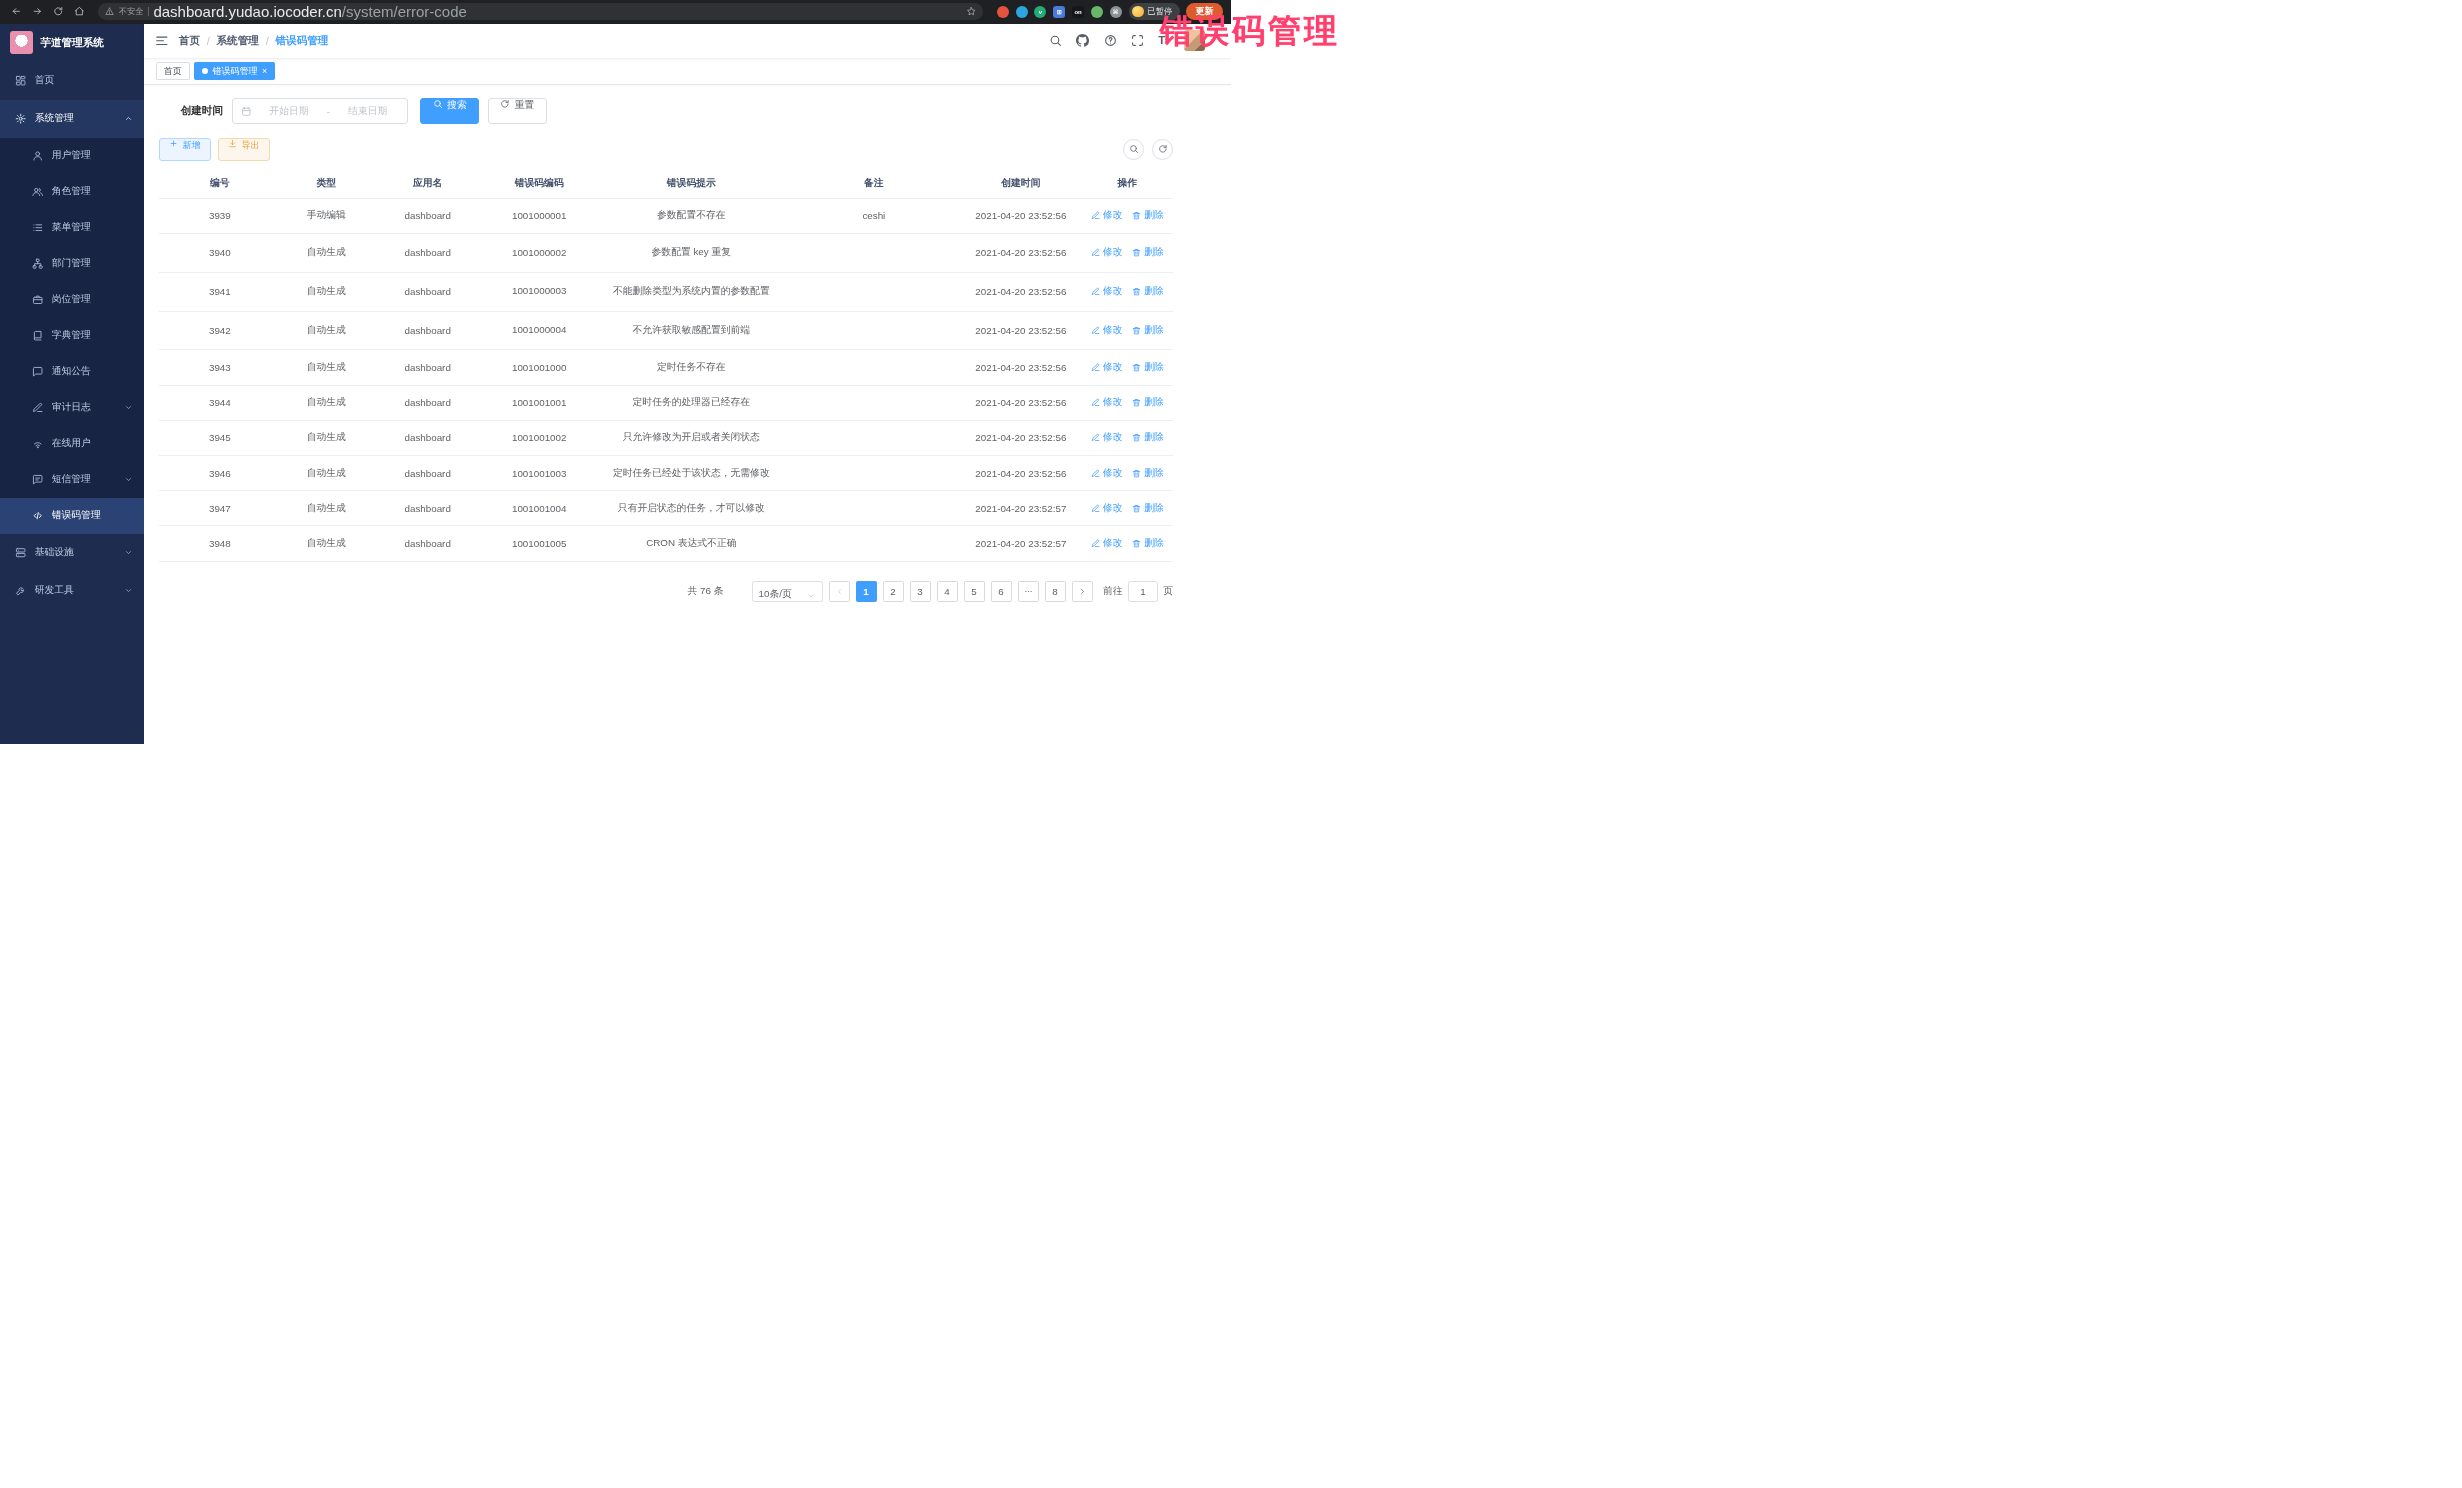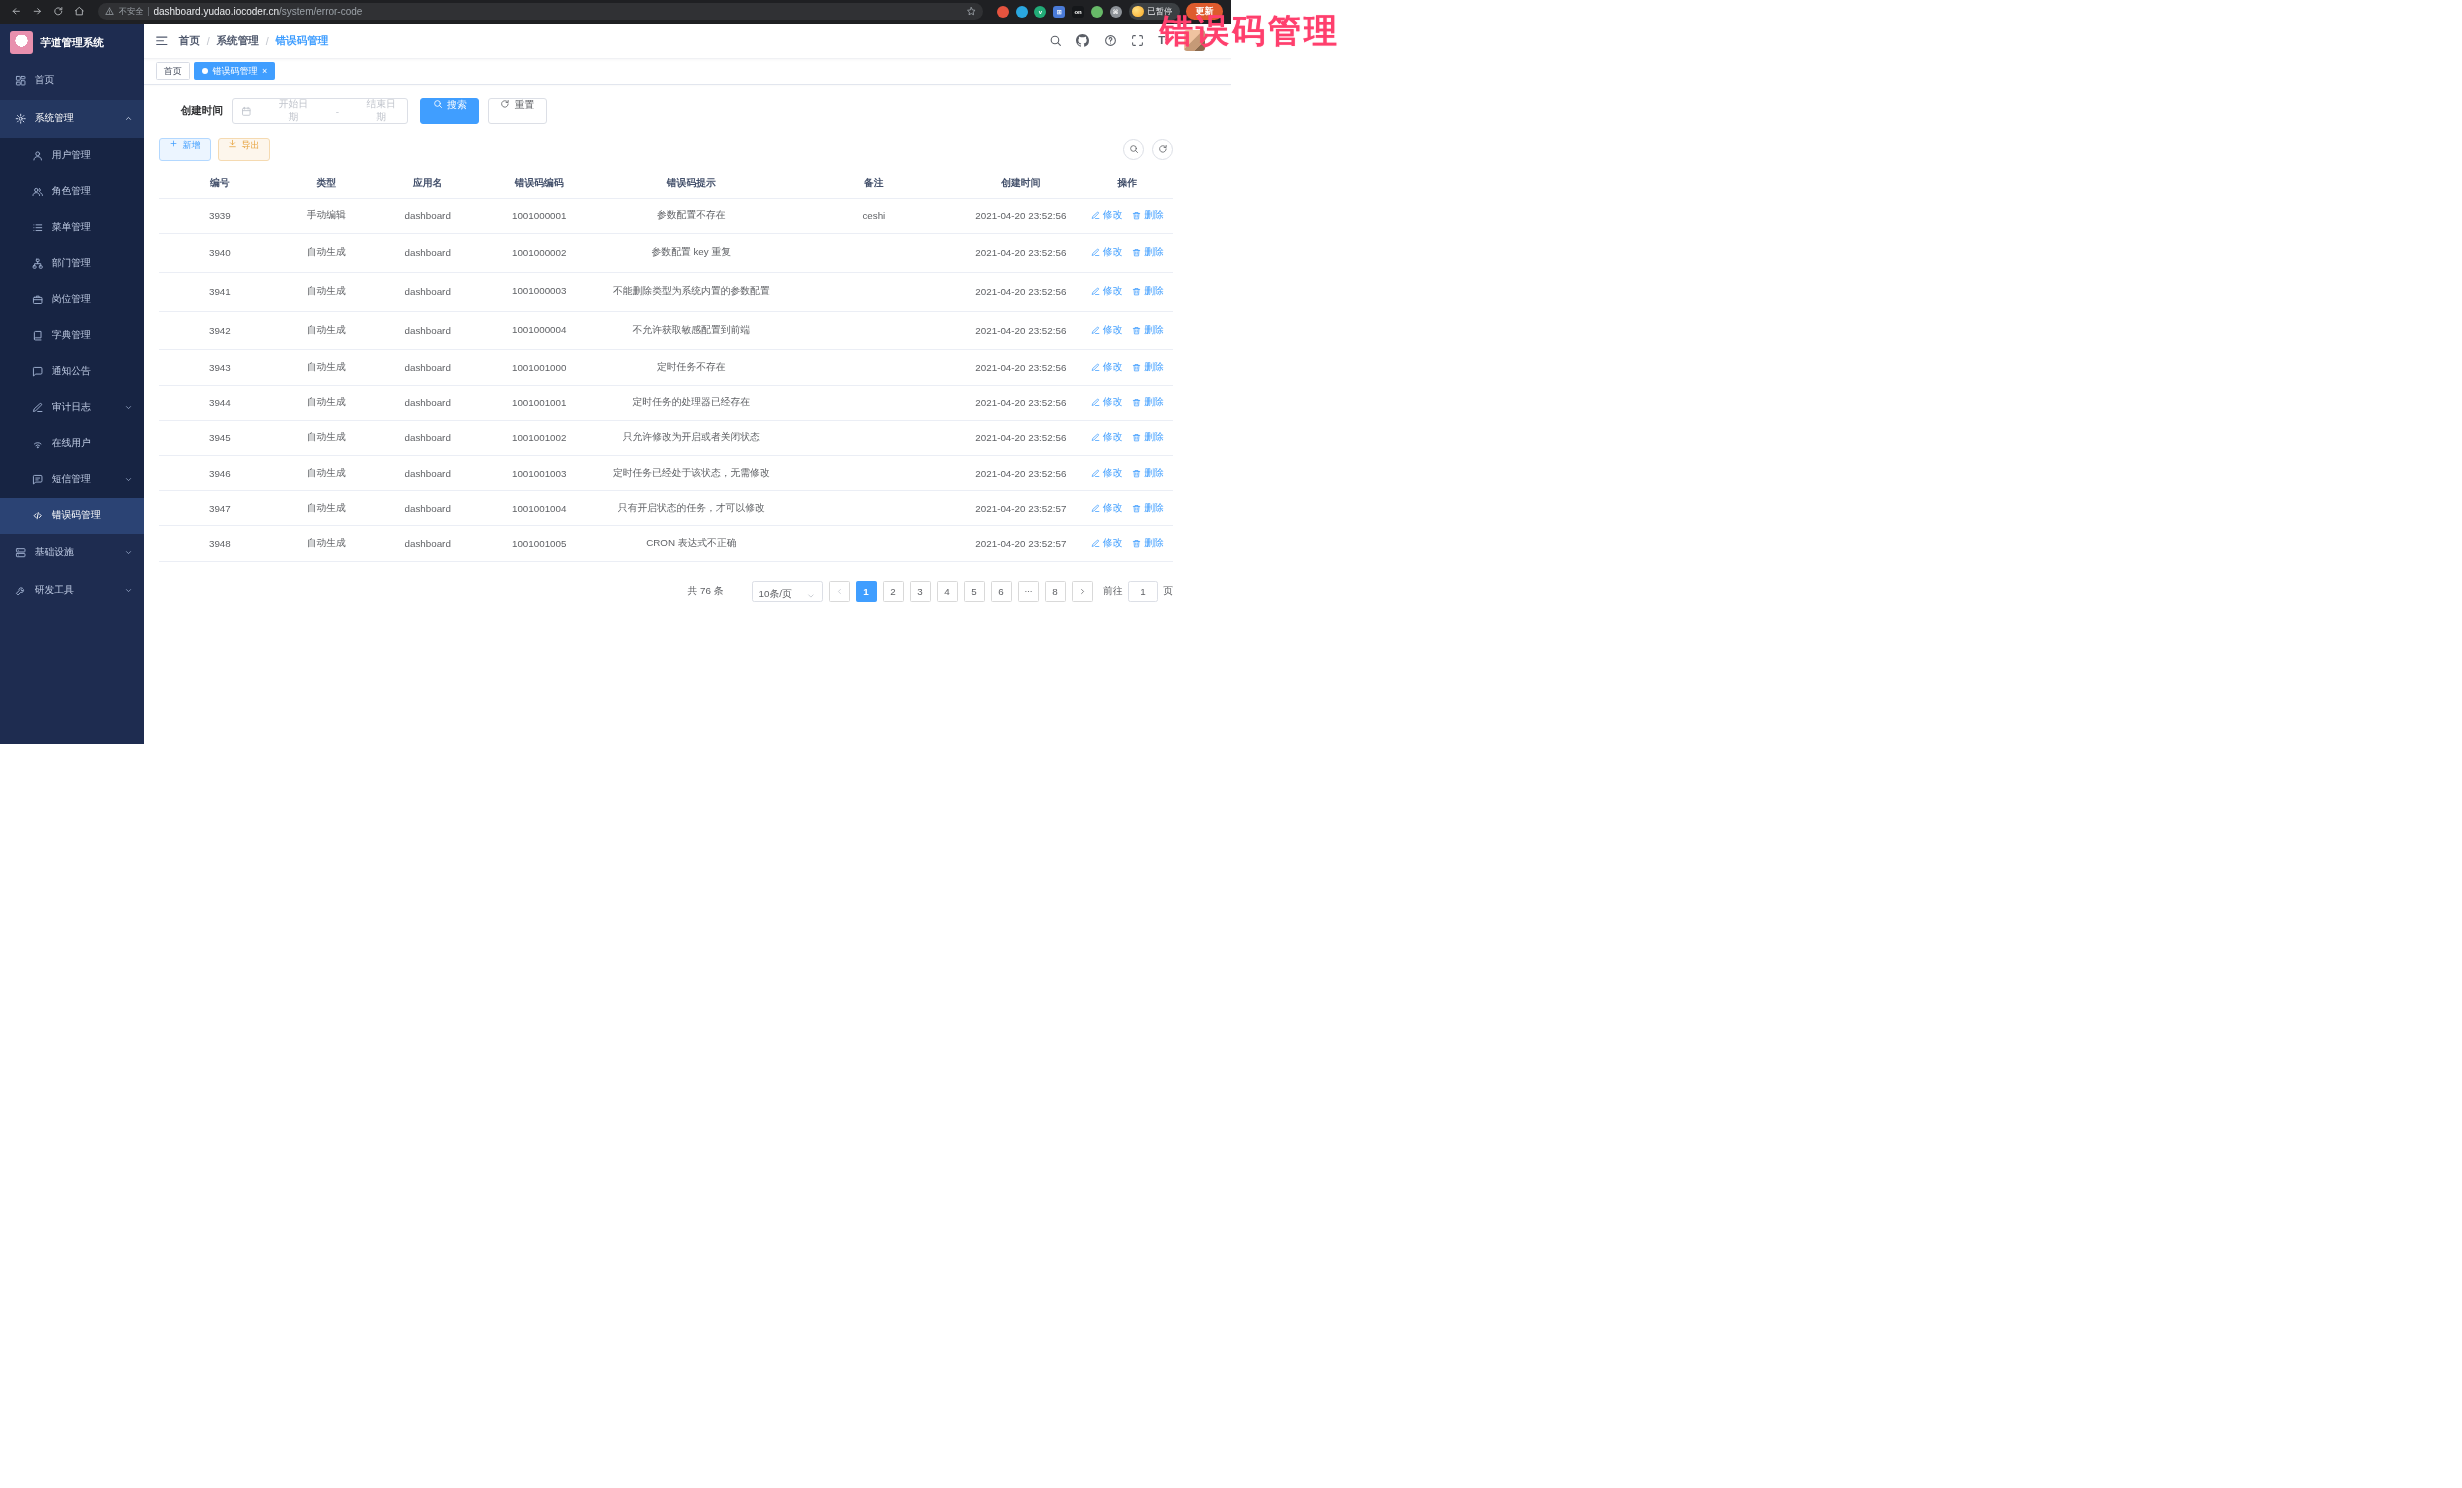--- a/index.html
+++ b/index.html
@@ -15,21 +15,21 @@
   .browser-bar{height:23.5px;background:#1f2023;display:flex;align-items:center;
     padding:0 7.6px;gap:3px;color:#c9cccf}
   .bbtn{background:none;border:none;color:#b9bcbf;width:18px;height:18px;display:flex;
     align-items:center;justify-content:center;border-radius:50%;cursor:pointer;flex:none}
   .bbtn .ic-wrap{width:10.6px;height:10.6px}
   .address-bar{flex:1;min-width:0;height:16.7px;background:#303134;border-radius:9px;
     display:flex;align-items:center;padding:0 3px 0 7.6px;gap:4.5px;margin:16px 6px;cursor:text}
   .warn-ic{width:9px;height:9px;color:#9aa0a6}
   .warn-text{font-size:8.3px;color:#9aa0a6;white-space:nowrap}
   .addr-sep{width:0.8px;height:9px;background:#5f6368;flex:none}
-  .url{font-size:10px;color:#e8eaed;white-space:nowrap;overflow:hidden;flex:1}
+  .url{font-size:15px;color:#e8eaed;white-space:nowrap;overflow:hidden;flex:1}
   .url .path{color:#9aa0a6}
   .address-bar .star{color:#9aa0a6}
   .extensions{display:flex;align-items:center;gap:6.8px;padding:0 4.5px;flex:none}
   .ext{width:12px;height:12px;border-radius:50%;display:inline-flex;align-items:center;
     justify-content:center;font-size:6px;font-weight:700;color:#fff;cursor:pointer;flex:none}
   .ext.sq{border-radius:3px}
   .paused-pill{height:16.7px;border-radius:8.3px;background:#3c4043;display:flex;align-items:center;
     gap:3.8px;padding:0 7.6px 0 3px;font-size:8.3px;color:#e8eaed;flex:none;cursor:pointer}
   .emoji{width:11.4px;height:11.4px;border-radius:50%;
     background:radial-gradient(circle at 35% 35%,#ffe082,#f9a825)}
@@ -88,21 +88,21 @@
   .field{display:flex;align-items:center;gap:9px}
   .lbl{font-size:10.6px;color:#303133;font-weight:700;white-space:nowrap}
   .lbl.w84{width:64px;text-align:right}
   .inp{width:141px;height:26px;border:0.8px solid #dcdfe6;border-radius:3px;padding:0 9px;
     font-size:9.8px;color:#606266;background:#fff;display:flex;align-items:center;outline:none}
   input.inp::placeholder{color:#c0c4cc}
   .select{justify-content:space-between;cursor:pointer}
   .ph{color:#c0c4cc;font-size:9.8px}
   .sel-caret{width:9.8px !important;height:9.8px !important;color:#c0c4cc}
   .daterange{width:176px;height:26px;border:0.8px solid #dcdfe6;border-radius:3px;background:#fff;
-    display:flex;align-items:center;gap:24px;padding:0 7.6px;cursor:pointer}
+    display:flex;align-items:center;gap:6px;padding:0 7.6px;cursor:pointer}
   .daterange .ic-wrap{width:10.6px;height:10.6px;color:#c0c4cc}
   .daterange .ph{flex:1;text-align:center}
   .dsep{color:#c0c4cc;font-size:9.8px}
   .btn-group{display:flex;gap:9px;margin-left:-10.6px}
   .btn{height:26px;border-radius:3px;font-size:9.8px;display:inline-flex;align-items:flex-start;gap:4.5px;
     padding:0 11.4px;cursor:pointer;border:0.8px solid transparent;white-space:nowrap}
   .btn .ic-wrap{width:9.8px;height:9.8px}
   .btn-primary{background:#409eff;color:#fff;border-color:#409eff}
   .btn-plain{background:#fff;color:#606266;border-color:#dcdfe6}
   .btn.sm{height:23px;padding:0 9px;font-size:9px}

